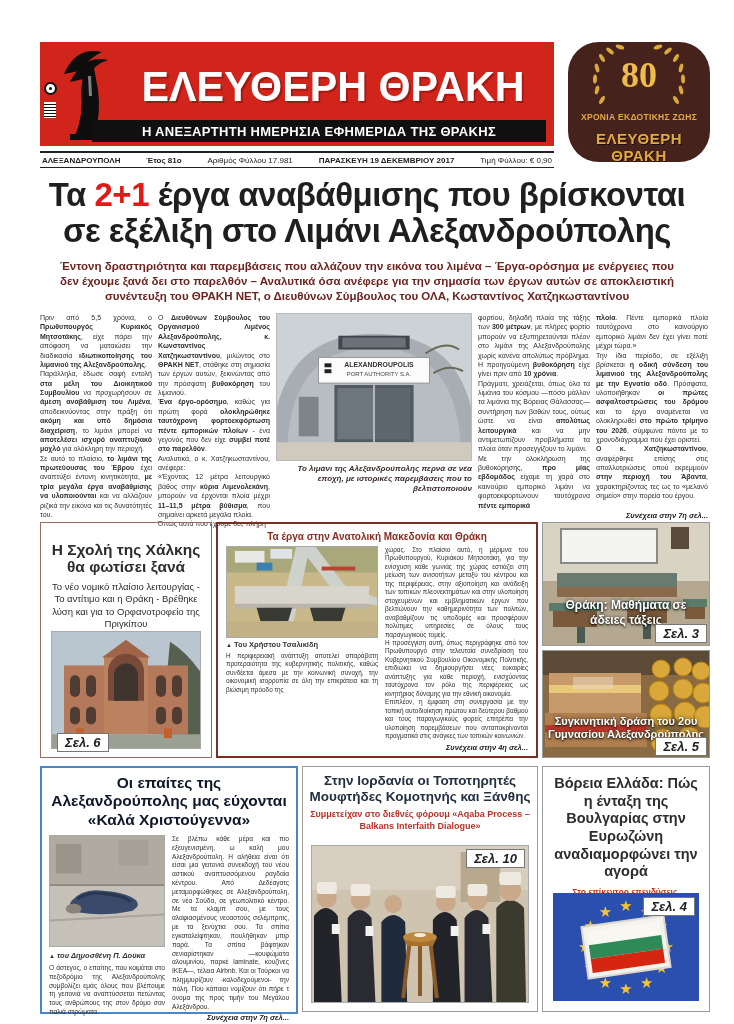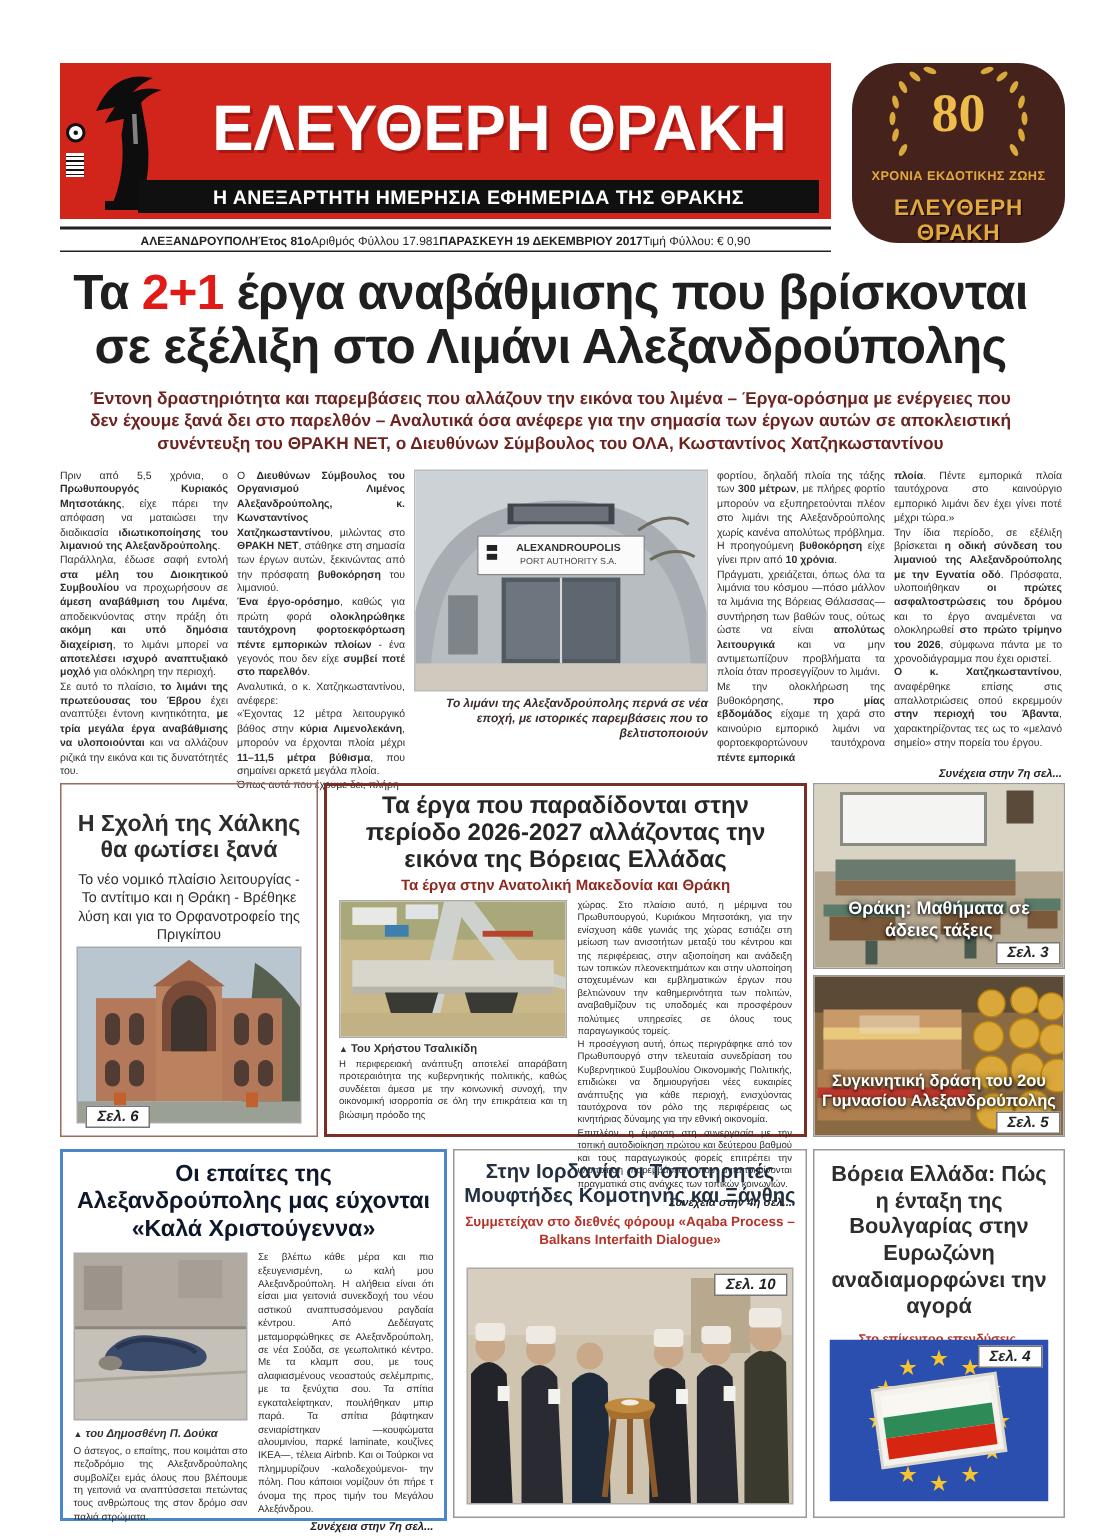--- a/index.html
+++ b/index.html
@@ -35,21 +35,21 @@
     left:0; right:0; top:12px; font-family:"Liberation Serif", serif; font-weight:bold;
     font-size:36px; color:#eebc4a; text-align:center;
   }
   .anniv-line1 { left:0; right:0; top:70px; font-size:8.5px; font-weight:bold; color:#e2a93e; text-align:center; letter-spacing:.3px; }
   .anniv-line2 { left:0; right:0; top:88px; font-size:15px; font-weight:900; color:#e2a93e; text-align:center;
     letter-spacing:.5px; text-shadow:1px 1px 0 #1a0d0b; }
 
   
   .dateline {
     left:40px; top:151px; width:514px; height:17px; border-top:2px solid #222; border-bottom:1px solid #222;
-    display:flex; align-items:center; justify-content:center; font-size:8px; color:#222; padding:0 2px;
+    display:flex; align-items:center; justify-content:space-between; font-size:8px; color:#222; padding:0 2px;
   }
   .dateline .b { font-weight:bold; }
 
   
   .headline {
     left:28px; top:177px; width:678px; text-align:center; font-weight:800; font-size:33px;
     line-height:1.1; color:#1f1f1f; letter-spacing:-.5px;
   }
   .headline .num { color:#e01b17; }
   .deck {
@@ -61,21 +61,21 @@
   .article { left:40px; top:313px; width:670px; height:202px; display:flex; gap:6px; }
   .col { width:112px; flex:0 0 112px; }
   .bodytext { font-size:7px; line-height:1.34; text-align:justify; color:#2e2e2e; }
   .photo-col { width:196px; flex:0 0 196px; }
   .lead-photo { width:196px; height:148px; border:1px solid #bbb; display:block; }
   .photo-caption { margin-top:3px; font-size:8px; font-weight:bold; font-style:italic; text-align:right;
     color:#3a2d2a; line-height:1.25; }
   .cont { font-style:italic; font-weight:bold; font-size:7.5px; text-align:right; color:#222; margin-top:10px; }
 
   
-  .pagebadge { position:absolute; background:#fff; border:1px solid #777; font-size:10px; font-style:italic;
+  .pagebadge { position:absolute; background:#fff; border:1px solid #777; font-size:13px; font-style:italic;
     font-weight:bold; color:#222; padding:1px 7px; white-space:nowrap; }
   .photo-overlay { position:absolute; left:4px; right:4px; color:#fff; font-weight:bold; font-size:12px;
     line-height:1.2; text-align:center; text-shadow:0 1px 2px rgba(0,0,0,.9), 0 0 4px rgba(0,0,0,.7); }
 
   
   .school-box { left:40px; top:522px; width:172px; height:236px; border:1px solid #9a6a5e; padding:18px 6px; }
   .school-title { font-size:15.5px; font-weight:800; text-align:center; color:#2d2d2d; line-height:1.1; }
   .school-deck { margin-top:6px; font-size:9.5px; text-align:center; color:#2d2d2d; line-height:1.3; }
   .school-photo-wrap { position:absolute; left:10px; right:10px; bottom:8px; height:118px; }
   .school-photo { width:100%; height:100%; display:block; border:1px solid #aaa; }
@@ -231,21 +231,20 @@
         <path d="M44,104 L104,104 L110,118 L38,118 Z" fill="#c9c2b8"></path>
         <rect y="104" width="148" height="14" fill="#9aa094"></rect>
         <rect x="24" y="98" width="8" height="10" fill="#c2602e"></rect>
         <rect x="112" y="98" width="8" height="10" fill="#c2602e"></rect>
       </svg>
       <div class="pagebadge" style="left:6px; bottom:-3px;">Σελ. 6</div>
     </div>
   </div>
 
   <div class="abs projects-box">
-    <div class="projects-title">Τα έργα που παραδίδονται στην περίοδο 2026-2027 αλλάζοντας την εικόνα της Βόρειας Ελλάδας</div>
     <div class="projects-deck">Τα έργα στην Ανατολική Μακεδονία και Θράκη</div>
     <div class="projects-body">
       <div class="projects-left">
         <svg class="projects-photo" viewBox="0 0 152 92" preserveAspectRatio="none">
           <rect width="152" height="92" fill="#c9b98a"></rect>
           <rect width="152" height="26" fill="#a8a87a"></rect>
           <rect x="8" y="4" width="30" height="12" fill="#e8e8e4"></rect>
           <rect x="44" y="2" width="22" height="10" fill="#dfe3e6"></rect>
           <rect x="30" y="16" width="16" height="8" fill="#3f7fae"></rect>
           <path d="M70,0 L84,0 L64,92 L48,92 Z" fill="#cfd2cc"></path>

